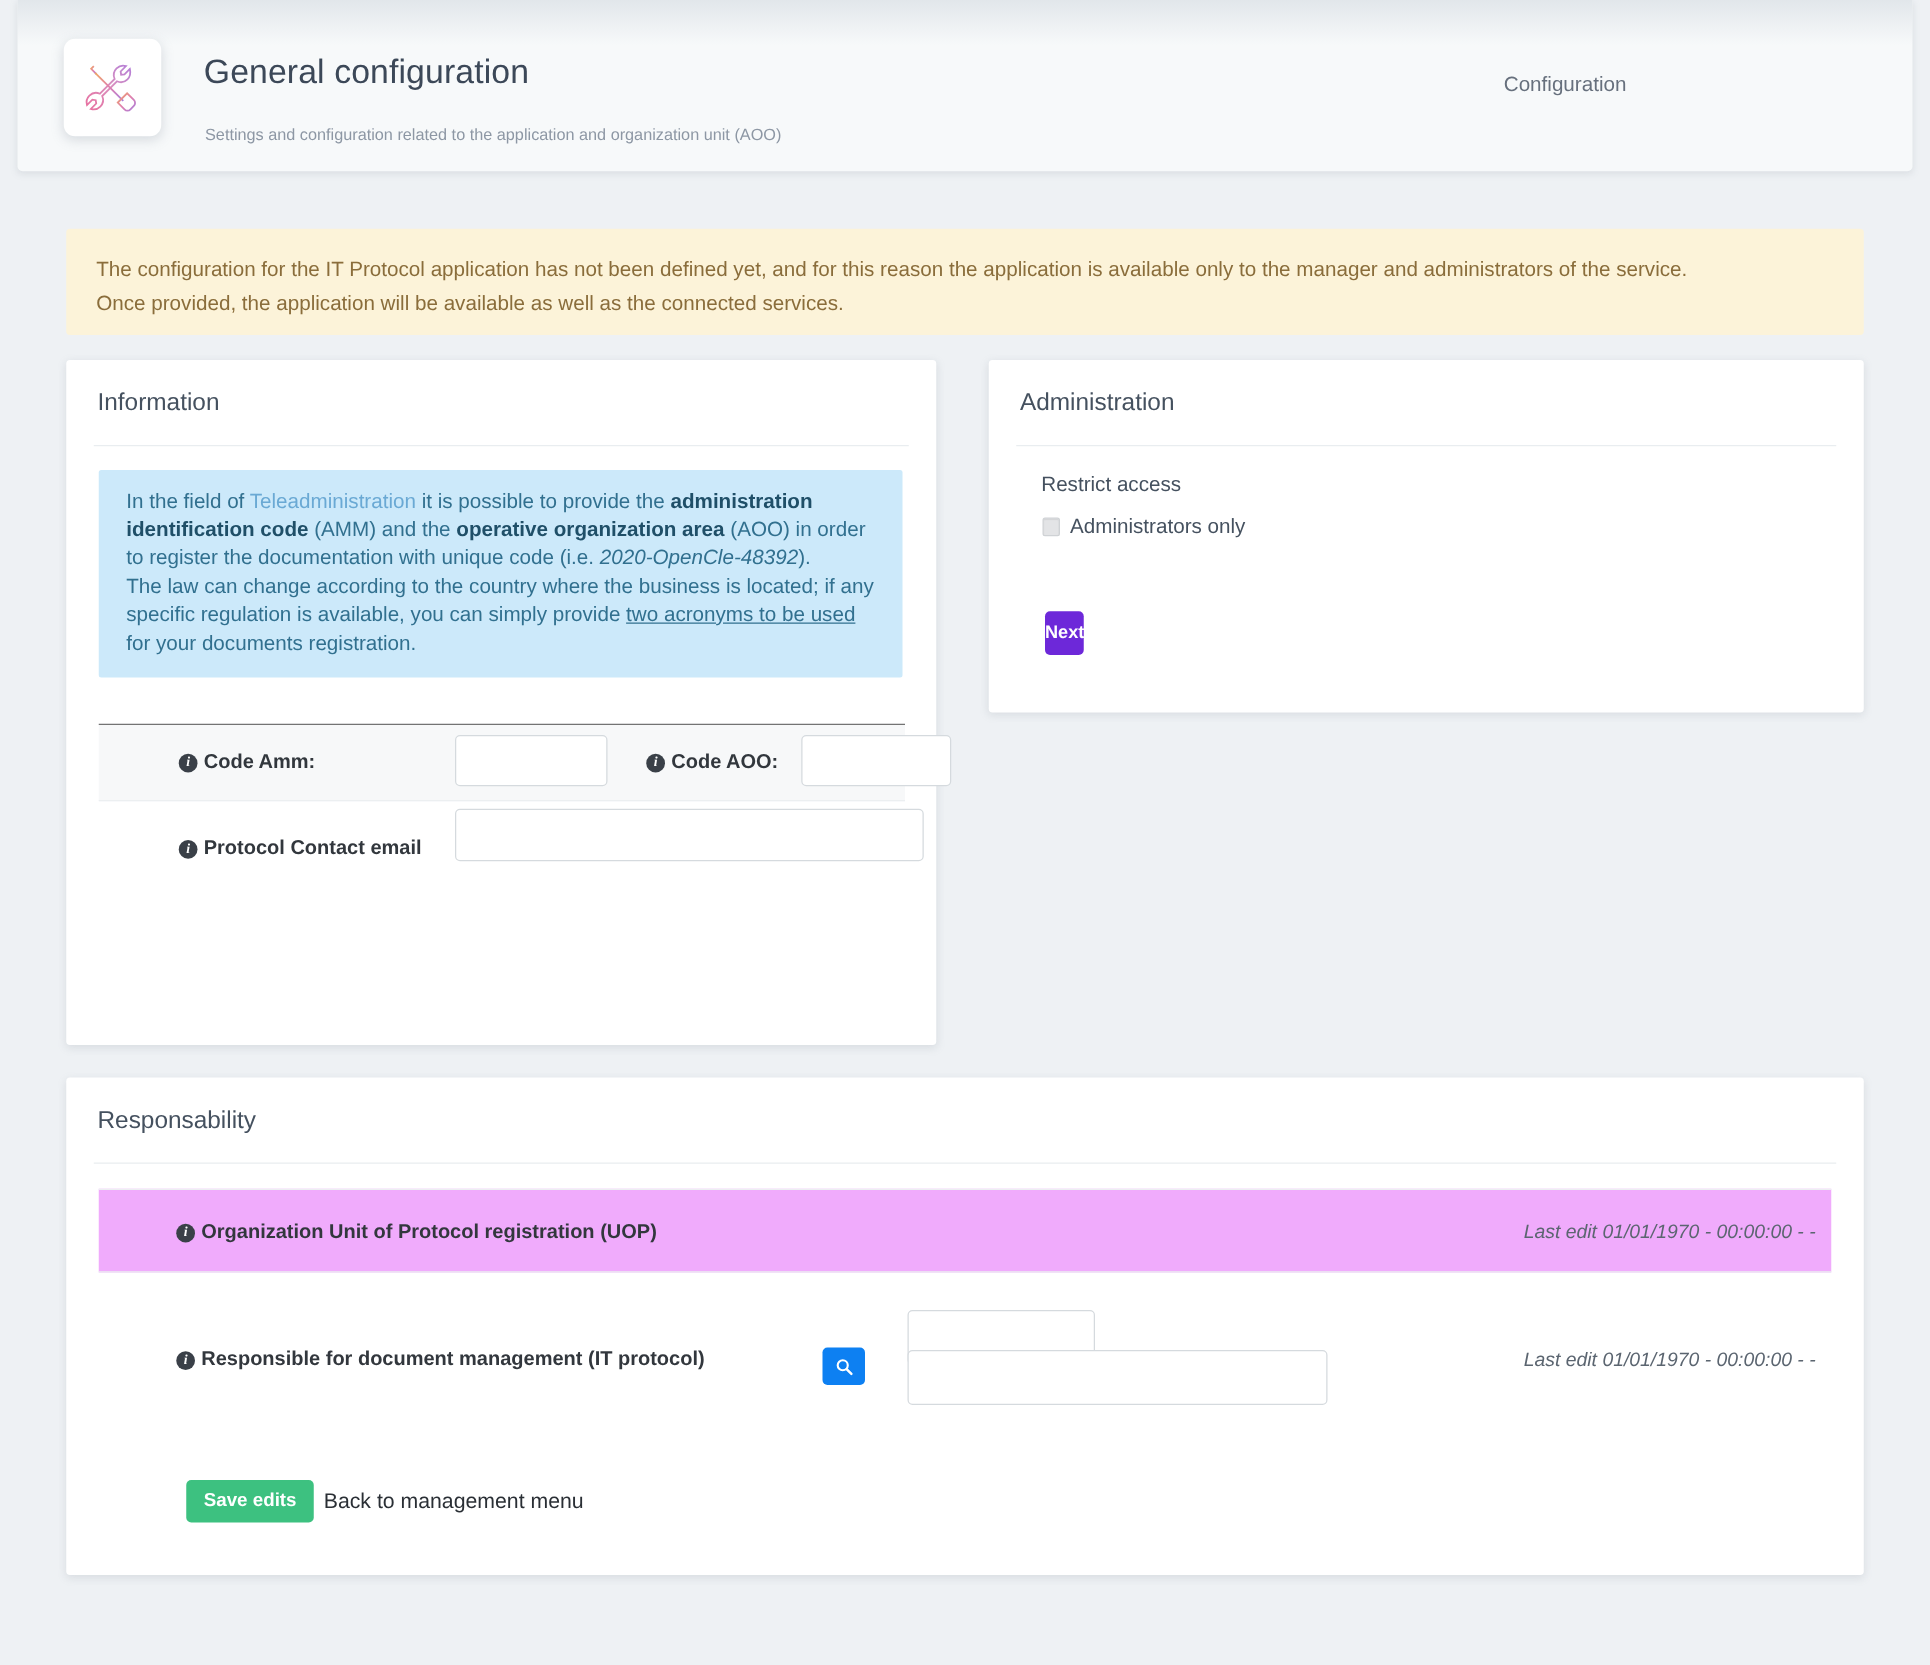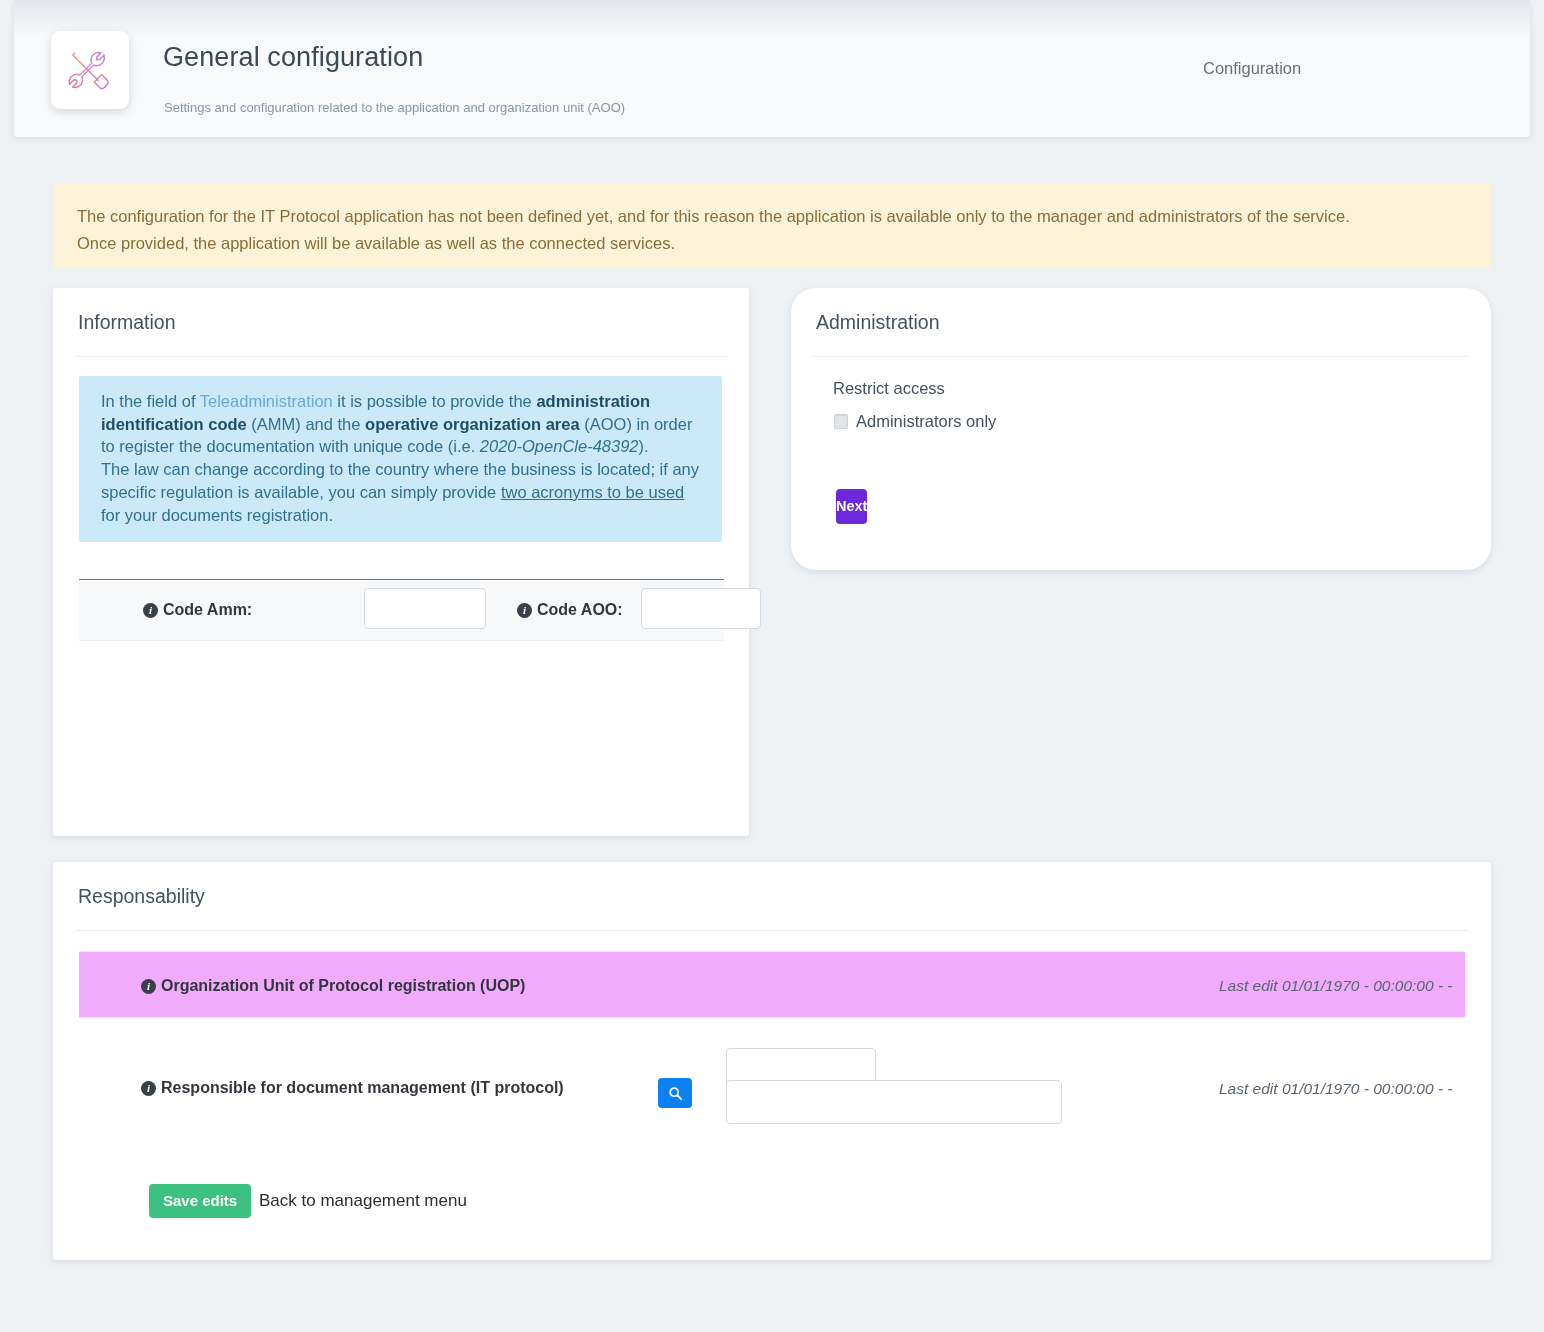--- a/index.html
+++ b/index.html
@@ -77,21 +77,21 @@
   .card-title {
     font-size: 19.5px; color: #45515f; font-weight: 400;
     padding: 23px 0 0 25px;
   }
   .card-hr {
     margin: 22px 22px 0 22px;
     height: 1px; background: #e9edf0;
   }
 
   #info-card  { left: 53px;  top: 288px; width: 696px; height: 548px; }
-  #admin-card { left: 791px; top: 288px; width: 700px; height: 282px; border-radius: 25px; }
+  #admin-card { left: 791px; top: 288px; width: 700px; height: 282px; }
   #resp-card  { left: 53px;  top: 862px; width: 1438px; height: 398px; }
 
   
   #info-box {
     position: absolute; left: 26px; top: 88px;
     width: 643px; padding: 14px 18px 16px 22px;
     background: #cce9fa;
     border-radius: 2px;
     font-size: 16.5px; line-height: 22.7px;
     color: #31708f;
@@ -296,20 +296,26 @@
       <div class="flabel" id="lbl-amm">
         <span class="ibadge">i</span><span>Code Amm:</span>
       </div>
       <input class="tinput" id="inp-amm" type="text" value="" style="">
       <div class="flabel" id="lbl-aoo">
         <span class="ibadge">i</span><span>Code AOO:</span>
       </div>
       <input class="tinput" id="inp-aoo" type="text" value="" style="">
     </div>
 
+    <div id="row-email">
+      <div class="flabel" id="lbl-email">
+        <span class="ibadge">i</span><span>Protocol Contact email</span>
+      </div>
+      <input class="tinput" id="inp-email" type="text" value="" style="">
+    </div>
 
     <button class="btn btn-next" id="info-next">Next</button>
   </div>
 
   <div class="card" id="admin-card">
     <div class="card-title">Administration</div>
     <div class="card-hr"></div>
   </div>
   <div id="restrict-lbl">Restrict access</div>
   <div id="admin-check-row">

